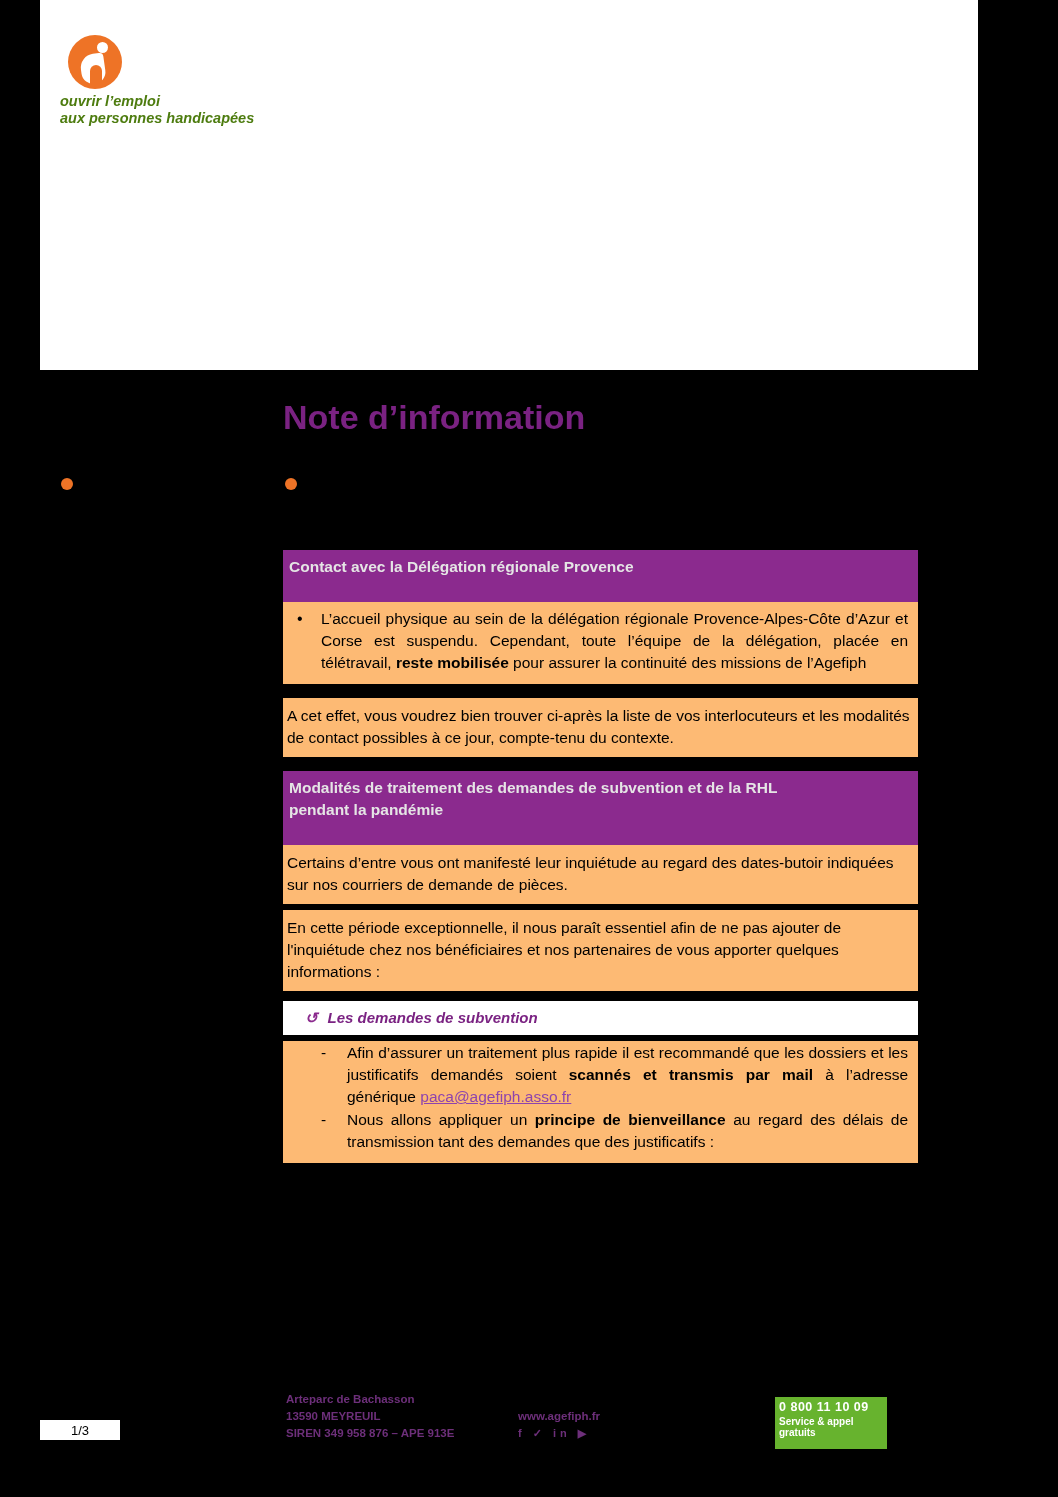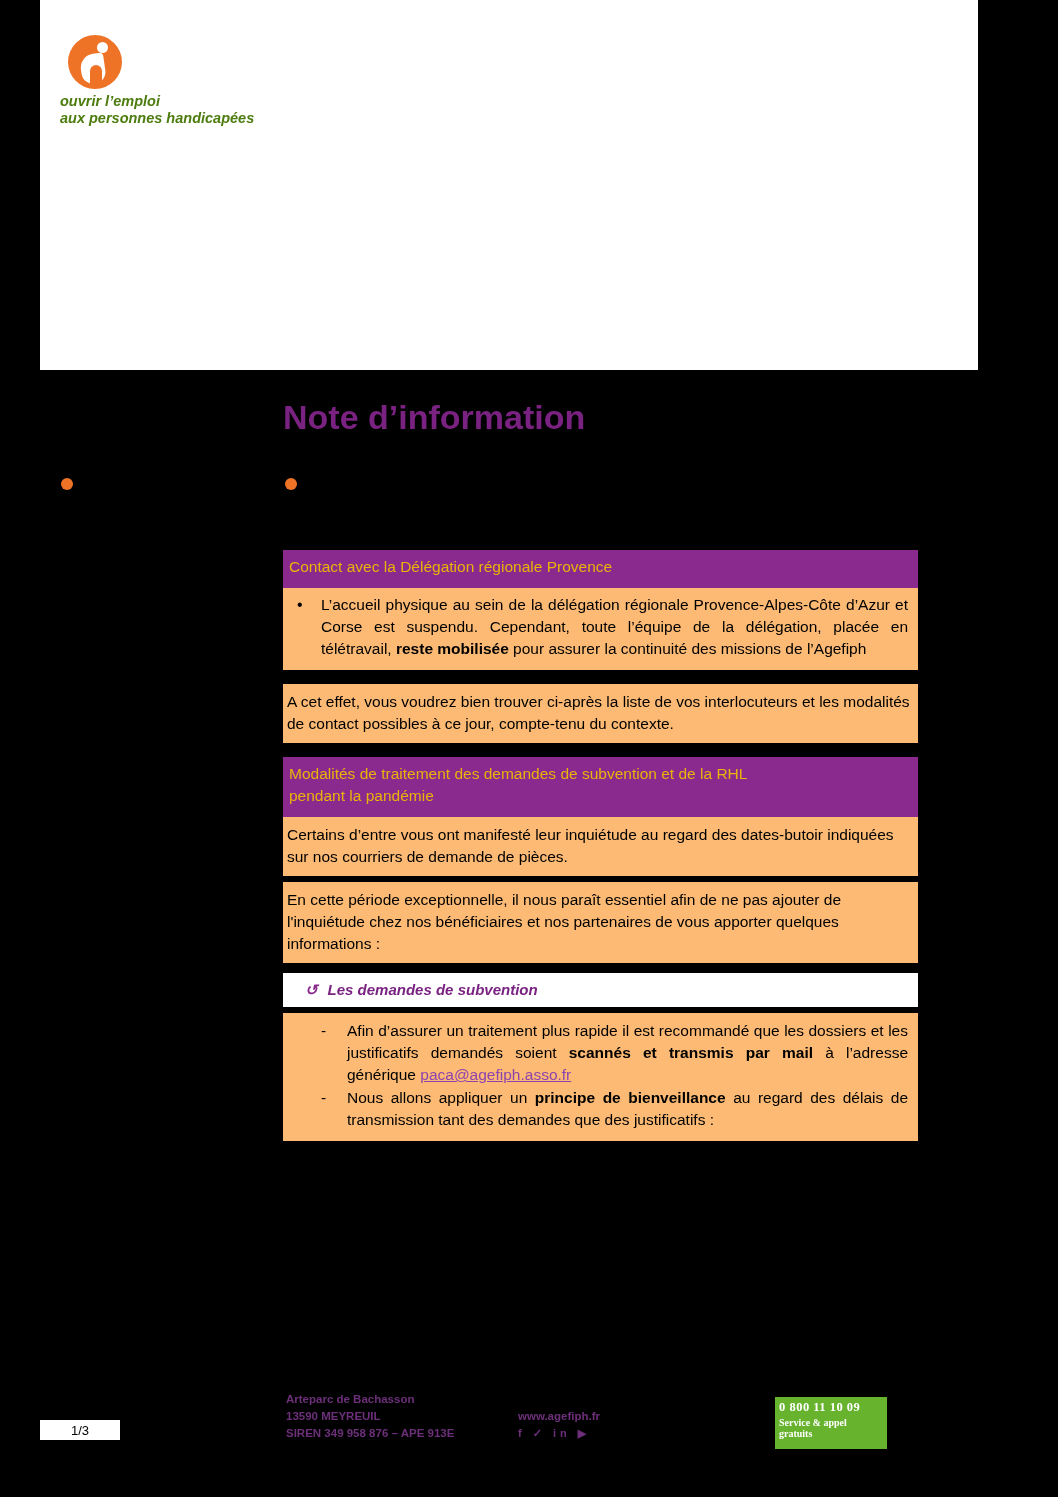--- a/index.html
+++ b/index.html
@@ -106,25 +106,25 @@
 
   
   .content {
     position: absolute;
     left: 283px;
     top: 550px;
     width: 635px;
   }
   .band {
     background: #8b2a8e;
-    color: #eab308;
-    font-weight: normal;
+    color: #e5e5e5;
+    font-weight: bold;
     font-size: 15.5px;
     line-height: 22px;
-    padding: 6px 0 10px 6px;
+    padding: 6px 0 24px 6px;
   }
   .white-block {
     background: #fdba74;
     color: #000000;
     font-size: 15.5px;
     line-height: 22px;
   }
   .pad {
     padding: 7px 8px 8px 4px;
   }
@@ -160,21 +160,21 @@
     padding: 6px 8px 6px 22px;
     font-style: italic;
   }
   .arrow-head .glyph {
     color: #8b2a8e;
     margin-right: 10px;
     font-size: 15px;
   }
   ul.dashes {
     margin: 0;
-    padding: 7px 10px 9px 64px;
+    padding: 1px 10px 9px 64px;
     list-style: none;
   }
   ul.dashes li {
     position: relative;
     text-align: justify;
     margin-bottom: 1px;
   }
   ul.dashes li:before {
     content: "-";
     position: absolute;
@@ -226,21 +226,20 @@
     letter-spacing: 4px;
     font-weight: bold;
   }
   .phone-badge {
     position: absolute;
     left: 775px;
     bottom: 48px;
     width: 112px;
     height: 52px;
     background: #67b32e;
-    font-family: Liberation Serif, serif;
   }
   .phone-badge .num {
     color: #ffffff;
     font-size: 12.5px;
     font-weight: bold;
     padding: 3px 0 0 4px;
     letter-spacing: 0.5px;
   }
   .phone-badge .sub {
     color: #ffffff;

